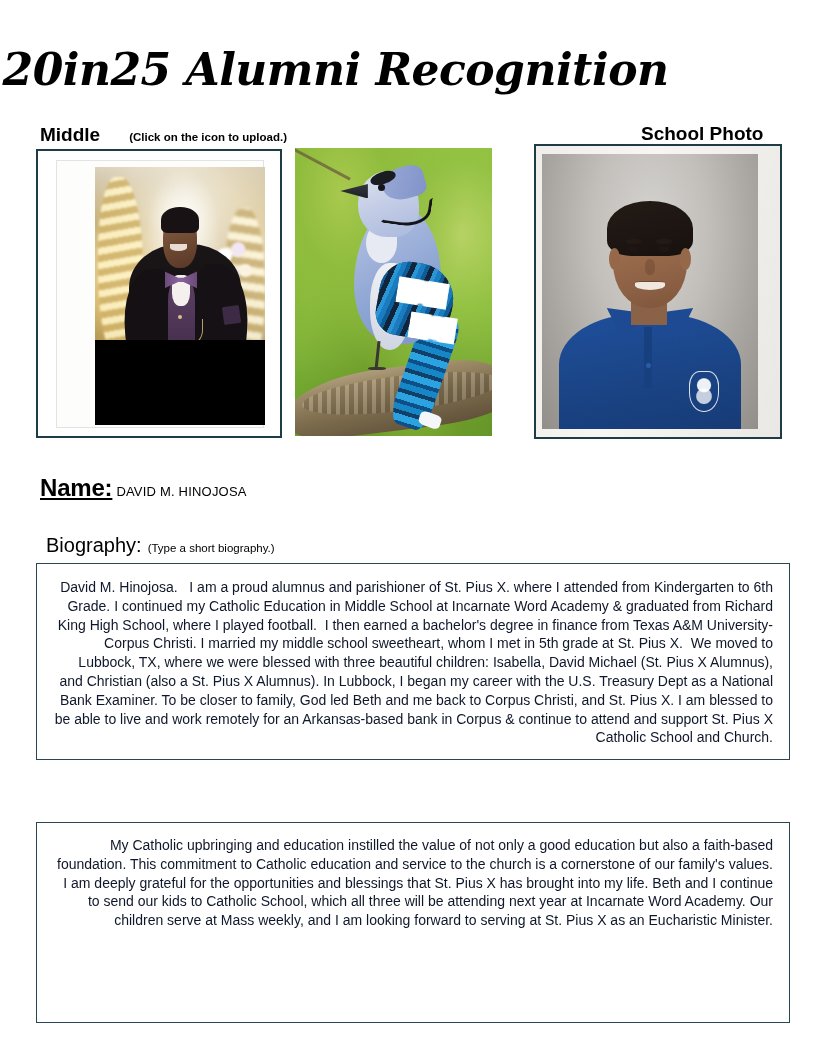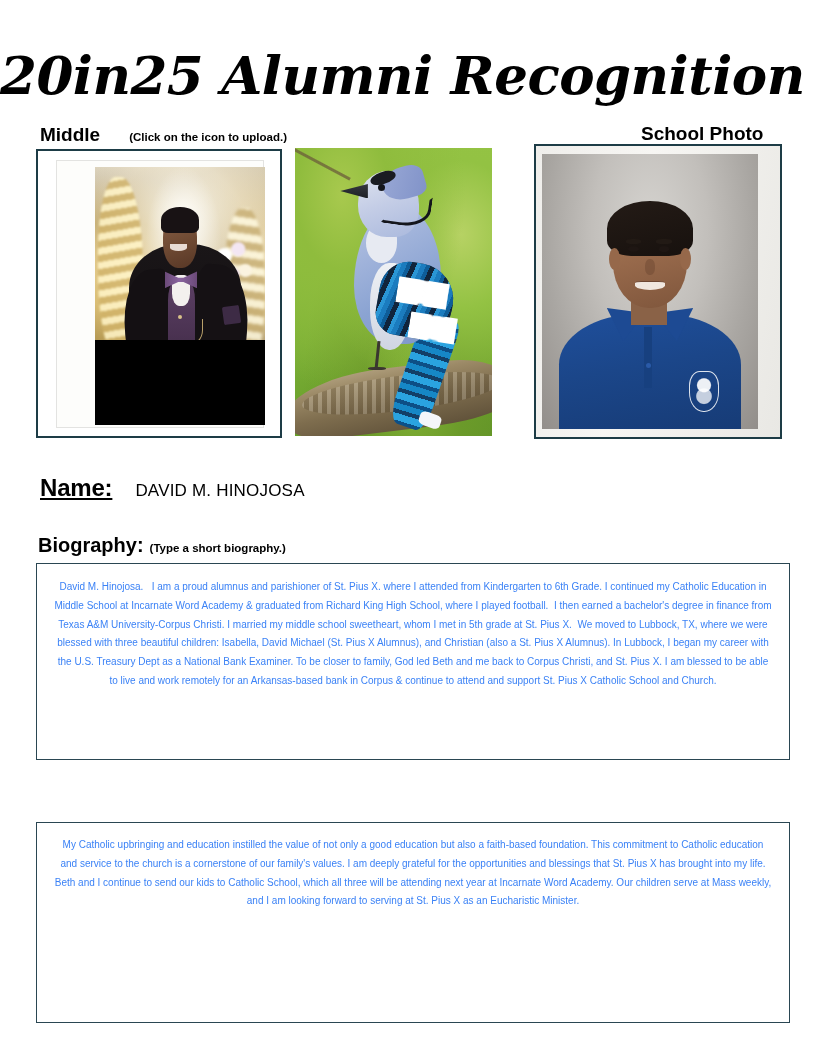--- a/index.html
+++ b/index.html
@@ -27,21 +27,21 @@
   
   .title {
     position: absolute;
     top: 44px;
     left: 0;
     width: 671px;
     text-align: center;
     font-family: "DejaVu Serif", serif;
     font-weight: 700;
     font-style: italic;
-    font-size: 53px;
+    font-size: 44px;
     letter-spacing: -0.5px;
     color: #000000;
     white-space: nowrap;
   }
 
   
   .lbl-photo {
     position: absolute;
     left: 40px;
     top: 125px;
@@ -679,31 +679,32 @@
     display: flex;
     align-items: baseline;
   }
   .name-label {
     font-size: 24px;
     font-weight: 700;
     letter-spacing: -0.2px;
     text-decoration: underline;
   }
   .name-value {
-    font-size: 17px;
+    font-size: 13px;
     font-weight: 400;
-    margin-left: 23px;
+    margin-left: 4px;
     letter-spacing: 0.2px;
   }
 
   
   .sec-label {
     position: absolute;
-    font-weight: 700;
+    font-weight: 400;
     line-height: 1;
+    margin-left: 8px;
   }
   .sec-label .main { font-size: 20px; }
   .sec-label .hint { font-size: 11.5px; margin-left: 6px; }
 
   .bio-label { left: 38px; top: 535px; }
   .era-label { left: 40px; top: 793px; }
 
   .textbox {
     position: absolute;
     border: 1.6px solid #2a4652;
@@ -718,24 +719,24 @@
     padding: 14px 16px 10px 16px;
   }
   .era-box {
     left: 36px;
     top: 822px;
     width: 754px;
     height: 201px;
     padding: 13px 16px 10px 16px;
   }
   .body-text {
-    font-size: 10px;
+    font-size: 14px;
     line-height: 18.8px;
-    color: #3b82f6;
-    text-align: center;
+    color: #0f172a;
+    text-align: right;
     white-space: pre-wrap;
   }
 </style>
 </head>
 <body>
 
 <div class="page">
 
   <div class="title">20in25 Alumni Recognition</div>
 

